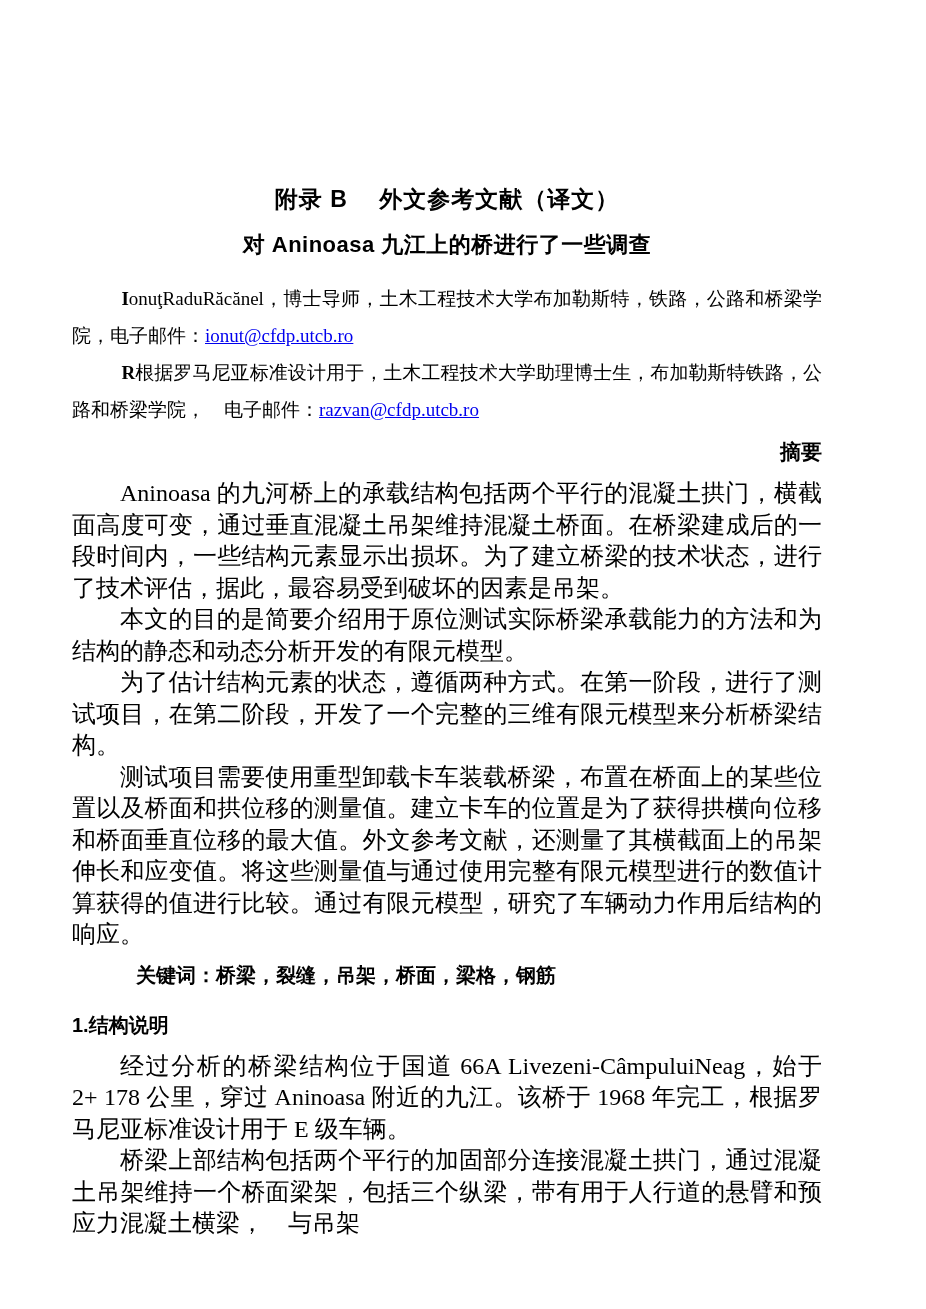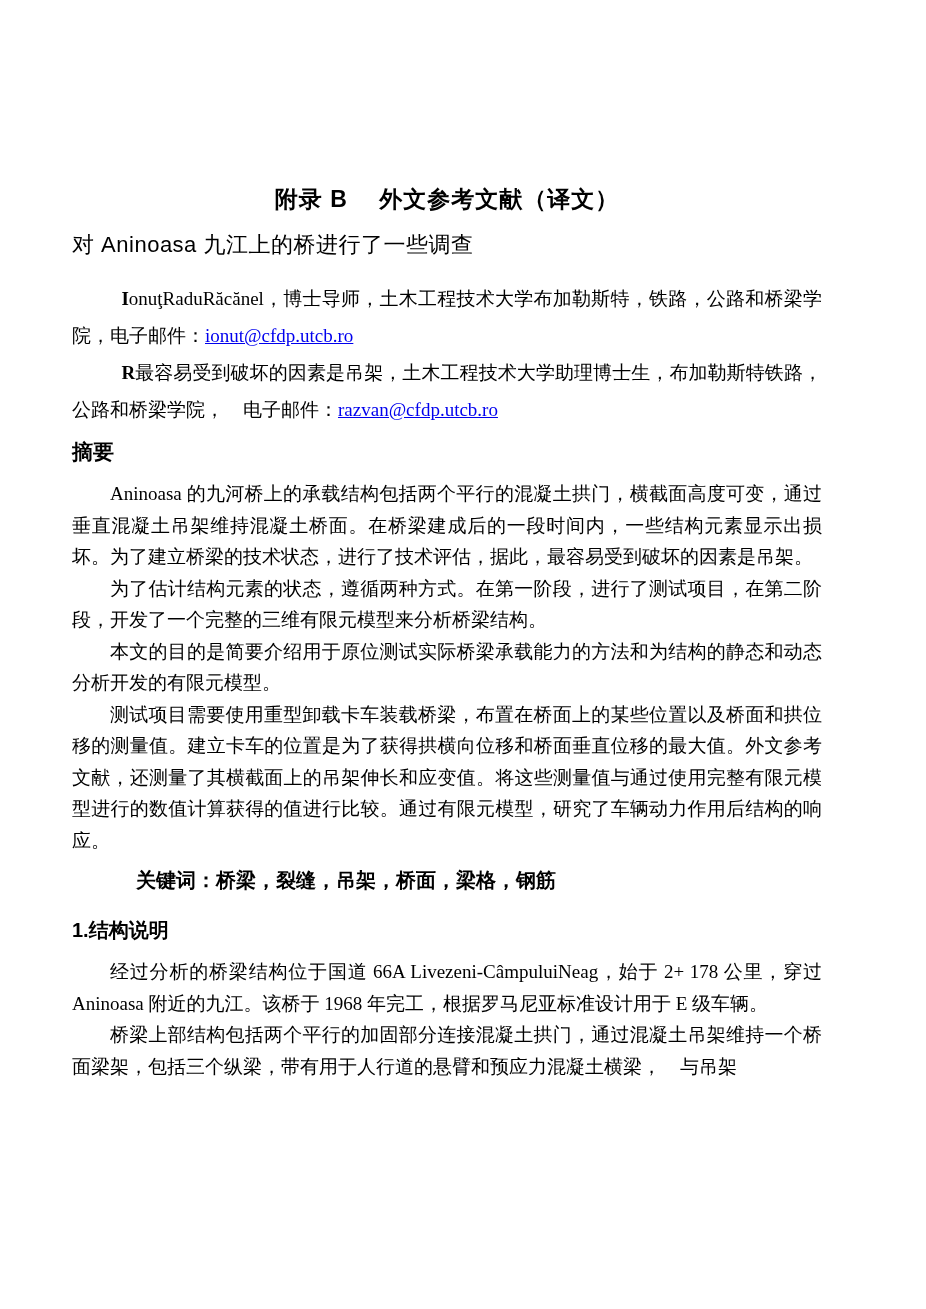--- a/index.html
+++ b/index.html
@@ -23,23 +23,24 @@
     margin: 0 0 16px 0;
     text-align: center;
     font-family: "Liberation Sans", "DejaVu Sans", sans-serif;
     font-size: 23px;
     font-weight: 700;
     letter-spacing: 1px;
     line-height: 30px;
   }
   .doc-subtitle {
     margin: 0 0 20px 0;
+    text-align: center;
     font-family: "Liberation Sans", "DejaVu Sans", sans-serif;
     font-size: 22px;
-    font-weight: 400;
+    font-weight: 700;
     letter-spacing: 0.5px;
     line-height: 30px;
   }
   .author-para {
     margin: 0;
     font-size: 19px;
     line-height: 37px;
     text-align: justify;
     text-indent: 2.6em;
   }
@@ -49,24 +50,25 @@
   .email-link {
     color: #0000ee;
     text-decoration: underline;
   }
   .section-heading {
     margin: 10px 0 12px 0;
     font-family: "Liberation Sans", "DejaVu Sans", sans-serif;
     font-size: 21px;
     font-weight: 600;
     line-height: 28px;
+    text-align: right;
   }
   .body-para {
     margin: 0;
-    font-size: 19px;
+    font-size: 24px;
     line-height: 31.5px;
     text-align: justify;
     text-indent: 2em;
   }
   .keywords-para {
     margin: 4px 0 2px 0;
     font-family: "Liberation Sans", "DejaVu Sans", sans-serif;
     font-size: 20px;
     font-weight: 700;
     line-height: 40px;
@@ -84,27 +86,27 @@
 <body>
 
 <div class="page">
 
   <h1 class="doc-title">附录 B　 外文参考文献（译文）</h1>
   <h2 class="doc-subtitle">对 Aninoasa 九江上的桥进行了一些调查</h2>
 
   <p class="author-para"><span class="author-initial">I</span><span>onuţRaduRăcănel，博士导师，土木工程技术大学布加勒斯特，铁路，公路和桥梁学院，电子邮件：</span><a class="email-link" href="#">ionut@cfdp.utcb.ro</a></p>
 
 
-  <p class="author-para"><span class="author-initial">R</span><span>最容易受到破坏的因素是吊架，土木工程技术大学助理博士生，布加勒斯特铁路，公路和桥梁学院，　电子邮件：</span><a class="email-link" href="#">razvan@cfdp.utcb.ro</a></p>
+  <p class="author-para"><span class="author-initial">R</span><span>根据罗马尼亚标准设计用于，土木工程技术大学助理博士生，布加勒斯特铁路，公路和桥梁学院，　电子邮件：</span><a class="email-link" href="#">razvan@cfdp.utcb.ro</a></p>
 
   <h3 class="section-heading">摘要</h3>
 
   <p class="body-para">Aninoasa 的九河桥上的承载结构包括两个平行的混凝土拱门，横截面高度可变，通过垂直混凝土吊架维持混凝土桥面。在桥梁建成后的一段时间内，一些结构元素显示出损坏。为了建立桥梁的技术状态，进行了技术评估，据此，最容易受到破坏的因素是吊架。</p>
+  <p class="body-para">本文的目的是简要介绍用于原位测试实际桥梁承载能力的方法和为结构的静态和动态分析开发的有限元模型。</p>
   <p class="body-para">为了估计结构元素的状态，遵循两种方式。在第一阶段，进行了测试项目，在第二阶段，开发了一个完整的三维有限元模型来分析桥梁结构。</p>
-  <p class="body-para">本文的目的是简要介绍用于原位测试实际桥梁承载能力的方法和为结构的静态和动态分析开发的有限元模型。</p>
   <p class="body-para">测试项目需要使用重型卸载卡车装载桥梁，布置在桥面上的某些位置以及桥面和拱位移的测量值。建立卡车的位置是为了获得拱横向位移和桥面垂直位移的最大值。外文参考文献，还测量了其横截面上的吊架伸长和应变值。将这些测量值与通过使用完整有限元模型进行的数值计算获得的值进行比较。通过有限元模型，研究了车辆动力作用后结构的响应。</p>
 
   <p class="keywords-para">关键词：桥梁，裂缝，吊架，桥面，梁格，钢筋</p>
 
   <h3 class="section1-heading">1.结构说明</h3>
 
   <p class="body-para">经过分析的桥梁结构位于国道 66A Livezeni-CâmpuluiNeag，始于 2+ 178 公里，穿过 Aninoasa 附近的九江。该桥于 1968 年完工，根据罗马尼亚标准设计用于 E 级车辆。</p>
   <p class="body-para">桥梁上部结构包括两个平行的加固部分连接混凝土拱门，通过混凝土吊架维持一个桥面梁架，包括三个纵梁，带有用于人行道的悬臂和预应力混凝土横梁，　与吊架</p>
 
 </div>

